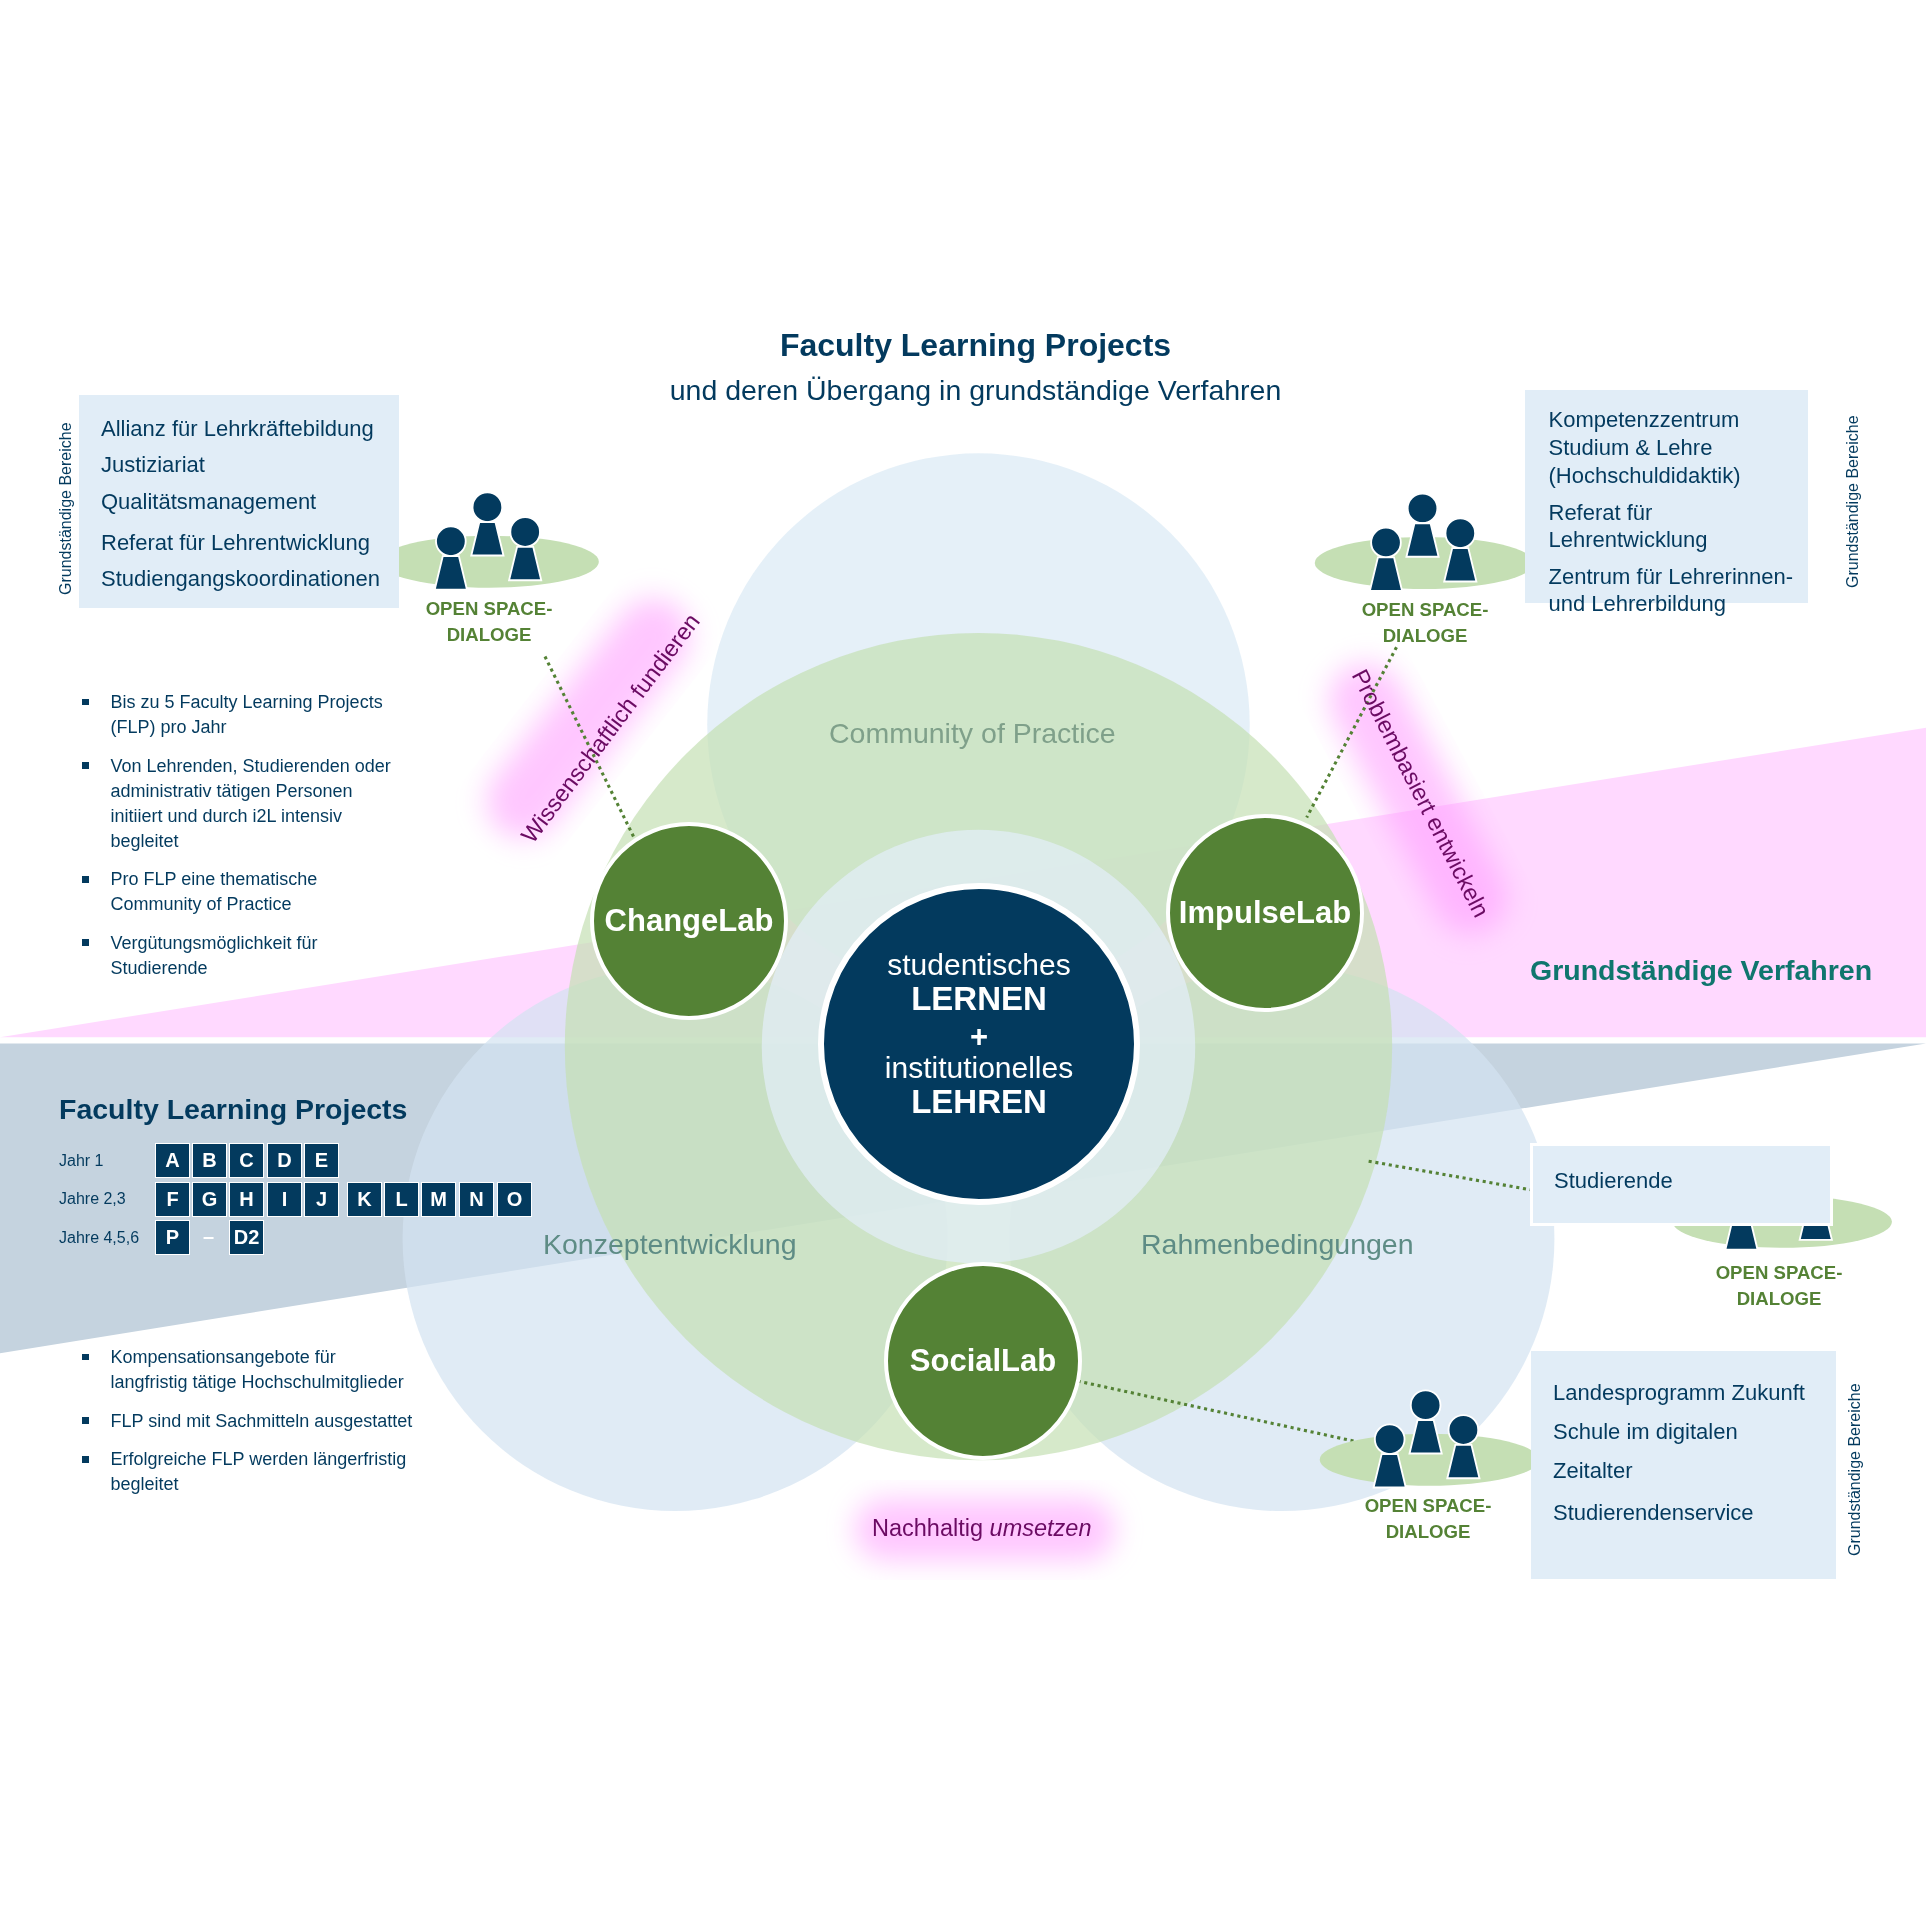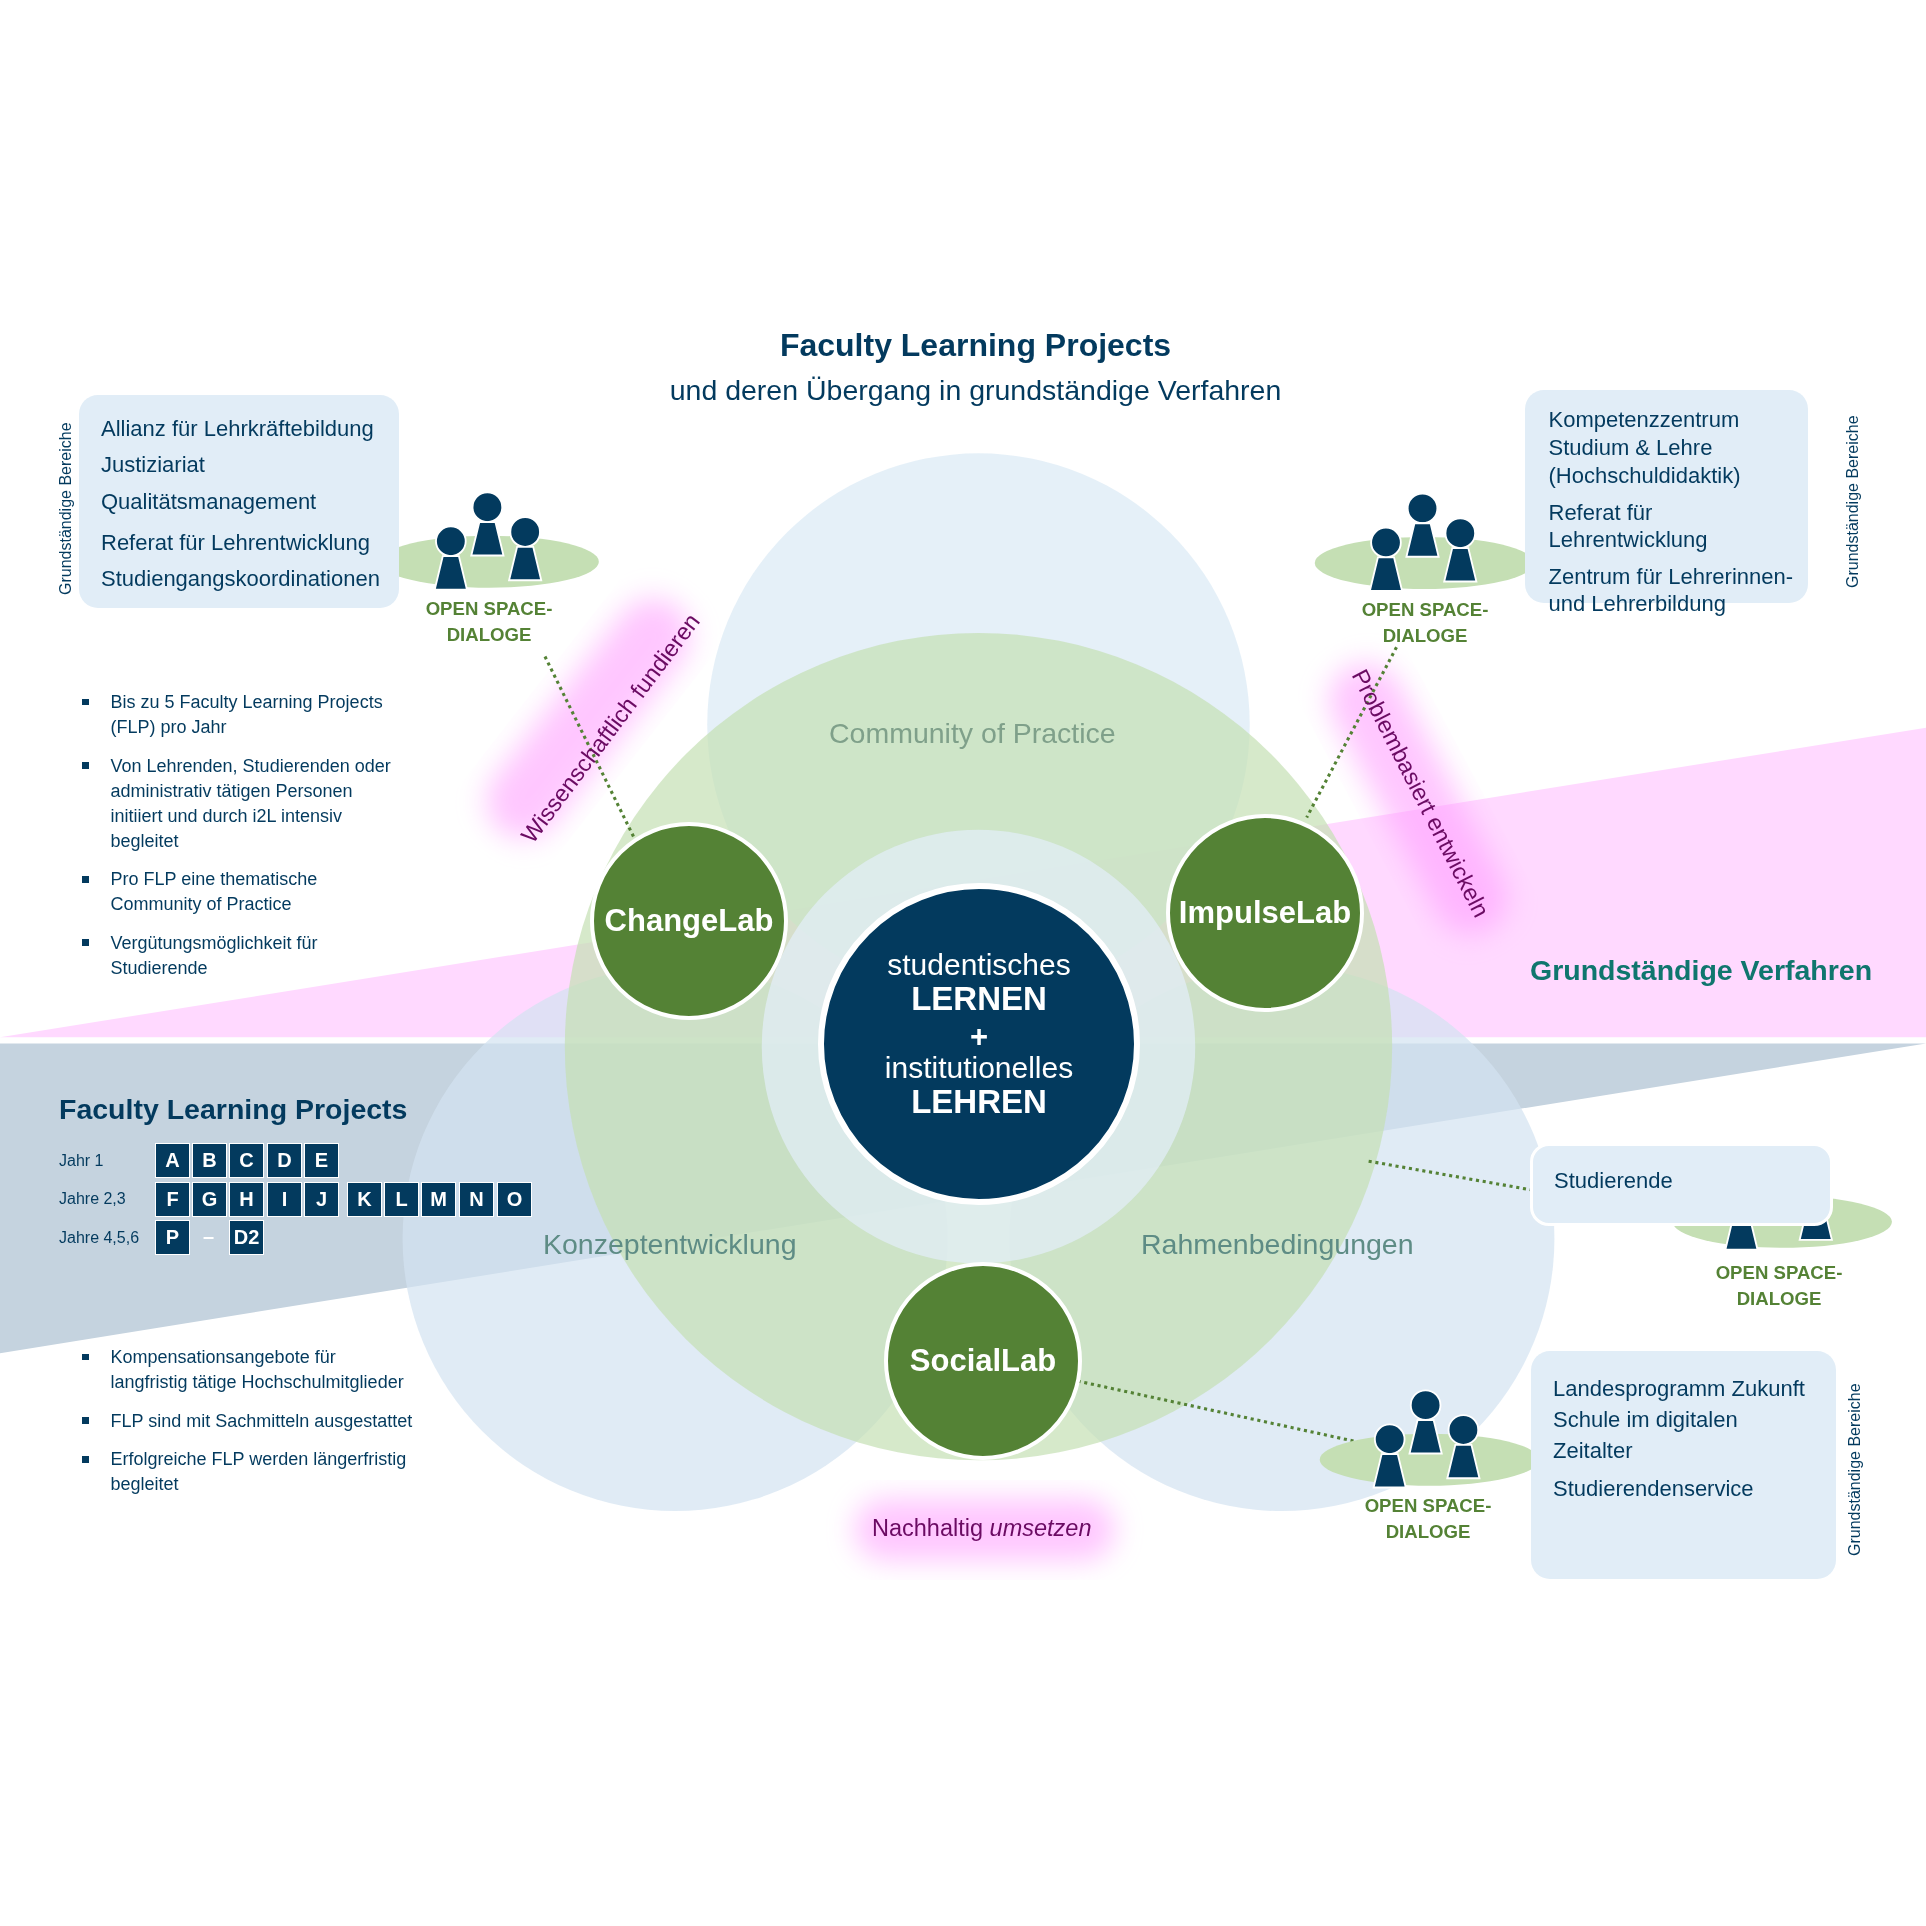--- a/index.html
+++ b/index.html
@@ -2,21 +2,21 @@
 <html style="font-size:10px"><head>
 <meta charset="utf-8">
 <style>
   html, body { margin: 0; padding: 0; background: #ffffff; }
   body { width: 1926px; height: 1926px; overflow: hidden; position: relative;
          font-family: "Liberation Sans", "DejaVu Sans", sans-serif; color: #033A5E; }
   svg.canvas { position: absolute; left: 0; top: 0; width: 1926px; height: 1926px; }
   .abs { position: absolute; }
   .title-main { left: 0; width: 1951px; top: 327px; text-align: center; font-size: 32px; font-weight: bold; color: #033A5E; }
   .title-sub { left: 0; width: 1951px; top: 374px; text-align: center; font-size: 28.5px; color: #033A5E; }
-  .box { position: absolute; background: #E1EDF7; border-radius: 19px; }
+  .box { position: absolute; background: #E1EDF7; border-radius: 0; }
   .box-list { list-style: none; margin: 0; padding: 0; }
   .box-list li { font-size: 22px; line-height: 27px; margin-bottom: 9.3px; color: #033A5E; white-space: pre-line; }
   .vert { position: absolute; font-size: 16px; color: #033A5E; white-space: nowrap; transform-origin: left top; }
   .osd-label { position: absolute; width: 186px; text-align: center; font-size: 18.6px; font-weight: bold; color: #548235; line-height: 26px; }
   .bullets { position: absolute; list-style: none; margin: 0; padding: 0; }
   .bullets li { position: relative; padding-left: 28.5px; font-size: 18px; line-height: 25px; margin-bottom: 13.6px; color: #033A5E; white-space: pre-line; }
   .bullets li::before { content: ""; position: absolute; left: 0; top: 8.7px; width: 6.8px; height: 6.8px; background: #033A5E; }
   .flp-title { position: absolute; left: 59px; top: 1093px; font-size: 28.5px; font-weight: bold; color: #033A5E; }
   .year-label { position: absolute; left: 59px; font-size: 16px; color: #033A5E; }
   .tile { position: absolute; width: 33px; height: 33px; background: #033A5E; color: #fff; font-weight: bold; font-size: 20px;
@@ -203,21 +203,21 @@
 <div class="gv-label">Grundständige Verfahren</div>
 
 <div class="box" style="left:1530px; top:1143px; width:297px; height:77px; border:3.7px solid #fff;">
   <div style="padding:22px 0 0 21px; font-size:22px;">Studierende</div>
 </div>
 <div class="osd-label" style="left:1686px; top:1260px; white-space:pre-line;">OPEN SPACE-
 DIALOGE</div>
 
 <div class="box" style="left:1531px; top:1351px; width:305px; height:228px;">
   <ul class="box-list" style="padding:22px 0 0 22px;">
-    <li style="line-height:31px">Landesprogramm Zukunft
+    <li style="line-height:39px">Landesprogramm Zukunft
 Schule im digitalen
 Zeitalter</li>
     <li>Studierendenservice</li>
   </ul>
 </div>
 <div class="vert" style="left:1846px; top:1556px; transform:rotate(-90deg);">Grundständige Bereiche</div>
 <div class="osd-label" style="left:1335px; top:1493px; white-space:pre-line;">OPEN SPACE-
 DIALOGE</div>
 
 

